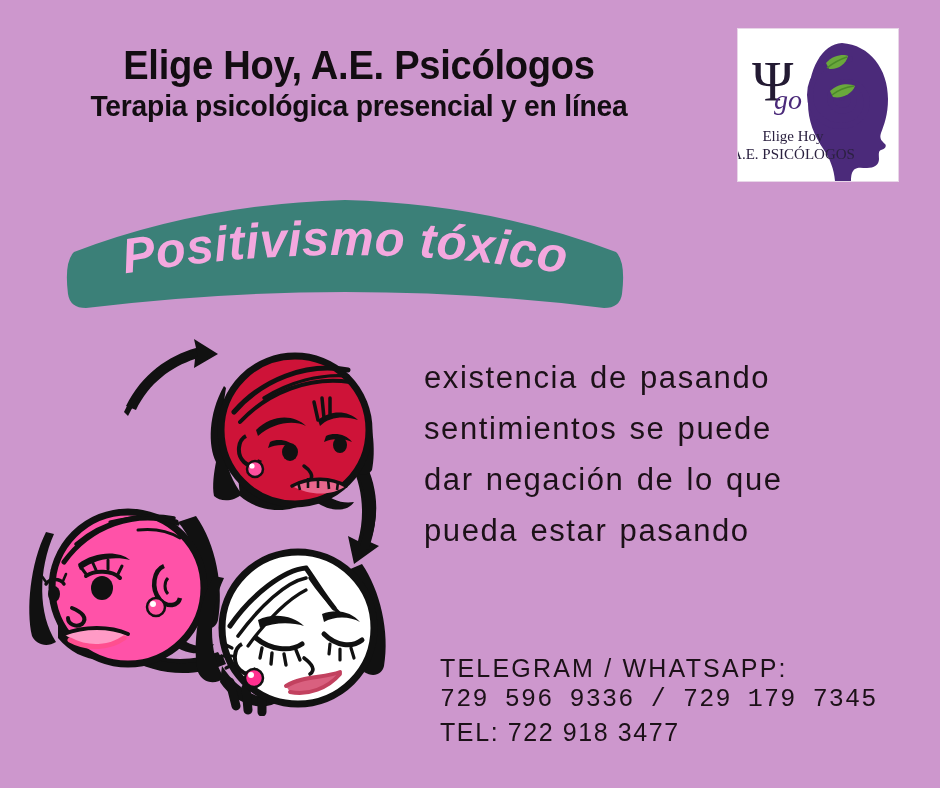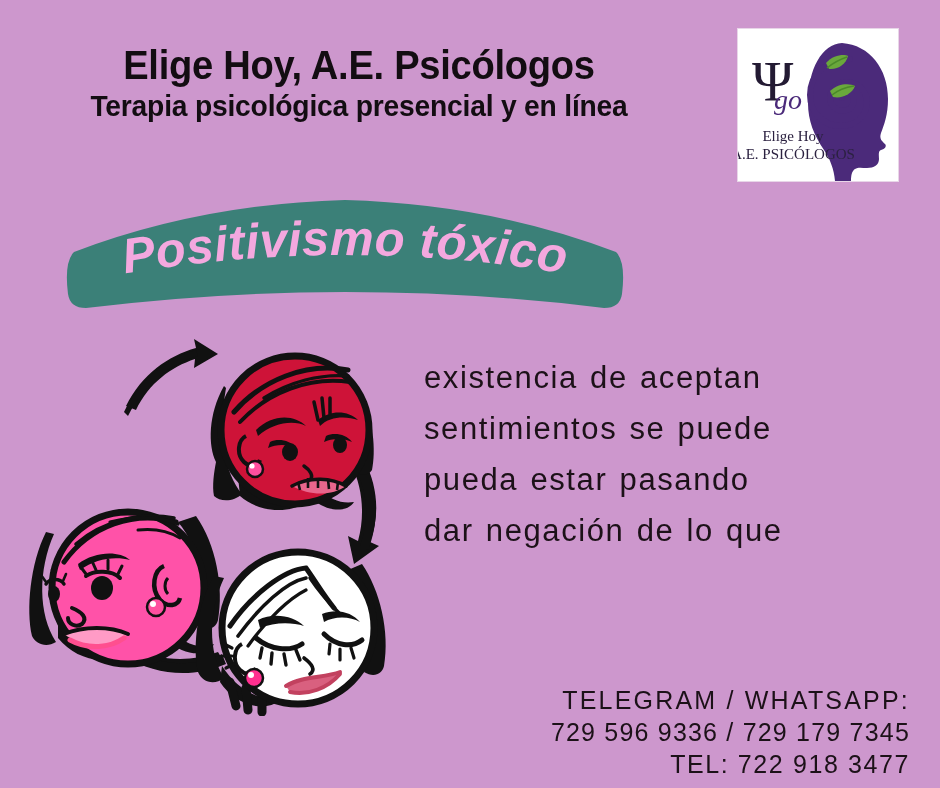--- a/index.html
+++ b/index.html
@@ -85,29 +85,28 @@
     letter-spacing: 1.6px;
     word-spacing: 2px;
   }
 
   
   .contact {
     position: absolute;
     left: 440px;
     top: 652px;
     width: 470px;
-    text-align: right;
+    text-align: left;
     color: #1c1118;
     font-size: 25px;
     line-height: 32px;
     letter-spacing: 0.6px;
-    margin-top: 32px;
   }
   .contact .line1 { letter-spacing: 2.2px; }
-  .contact .line2 { letter-spacing: 1.2px; }
+  .contact .line2 { letter-spacing: 1.2px; font-family: Liberation Mono, monospace; }
   .contact .line3 { letter-spacing: 1.6px; }
 
   
   .illustration {
     position: absolute;
     left: 18px;
     top: 326px;
     width: 420px;
     height: 390px;
   }
@@ -337,24 +336,24 @@
         <path d="M286 332 C294 338 298 344 292 348" fill="none" stroke="#111111" stroke-width="3.6" stroke-linecap="round"></path>
 
         <path d="M268 360 C284 350 306 352 322 346 C312 362 292 370 272 366 Z" fill="#d9607f"></path>
         <path d="M268 360 C284 350 306 352 322 346" fill="none" stroke="#c2415f" stroke-width="4" stroke-linecap="round"></path>
         <path d="M272 366 C290 370 310 362 322 348" fill="none" stroke="#c2415f" stroke-width="4" stroke-linecap="round"></path>
       </g>
     </svg>
   </div>
 
   <div class="body-copy">
-    <div>existencia de aceptan</div>
+    <div>existencia de pasando</div>
     <div>sentimientos se puede</div>
+    <div>dar negación de lo que</div>
     <div>pueda estar pasando</div>
-    <div>dar negación de lo que</div>
   </div>
 
   <div class="contact">
     <div class="line1">TELEGRAM / WHATSAPP:</div>
     <div class="line2">729 596 9336 / 729 179 7345</div>
     <div class="line3">TEL: 722 918 3477</div>
   </div>
 
 </div>
 

